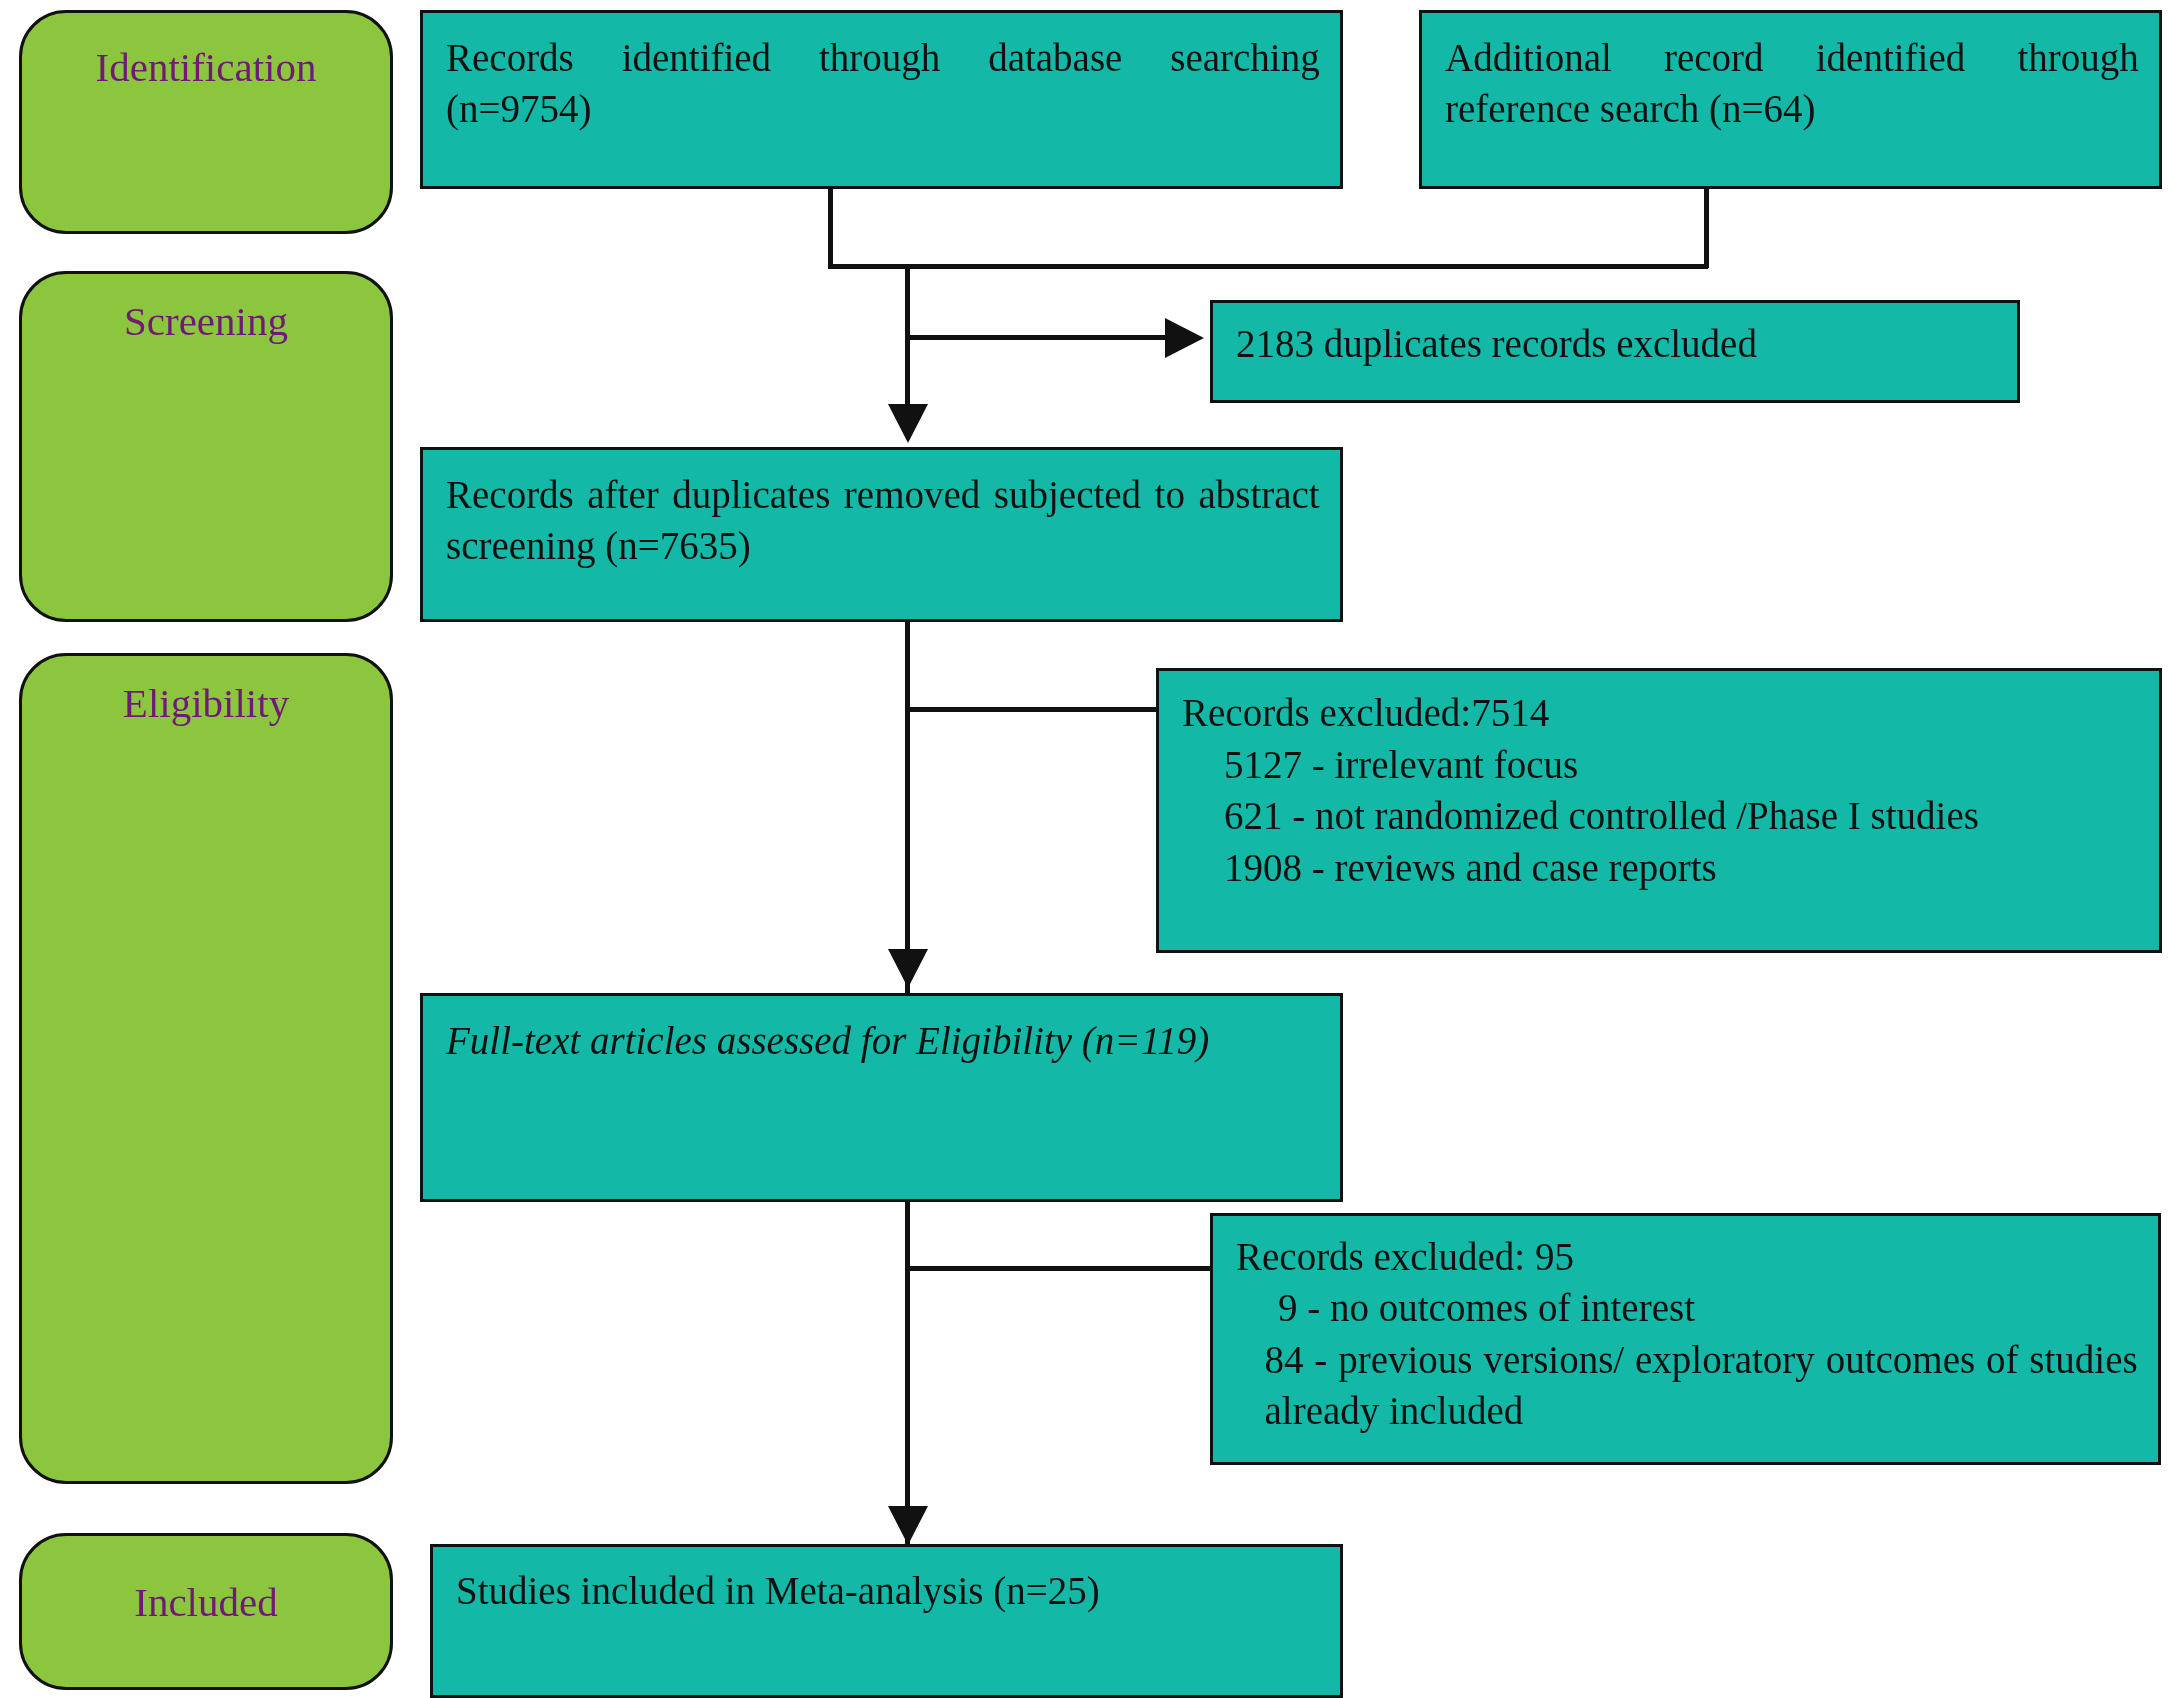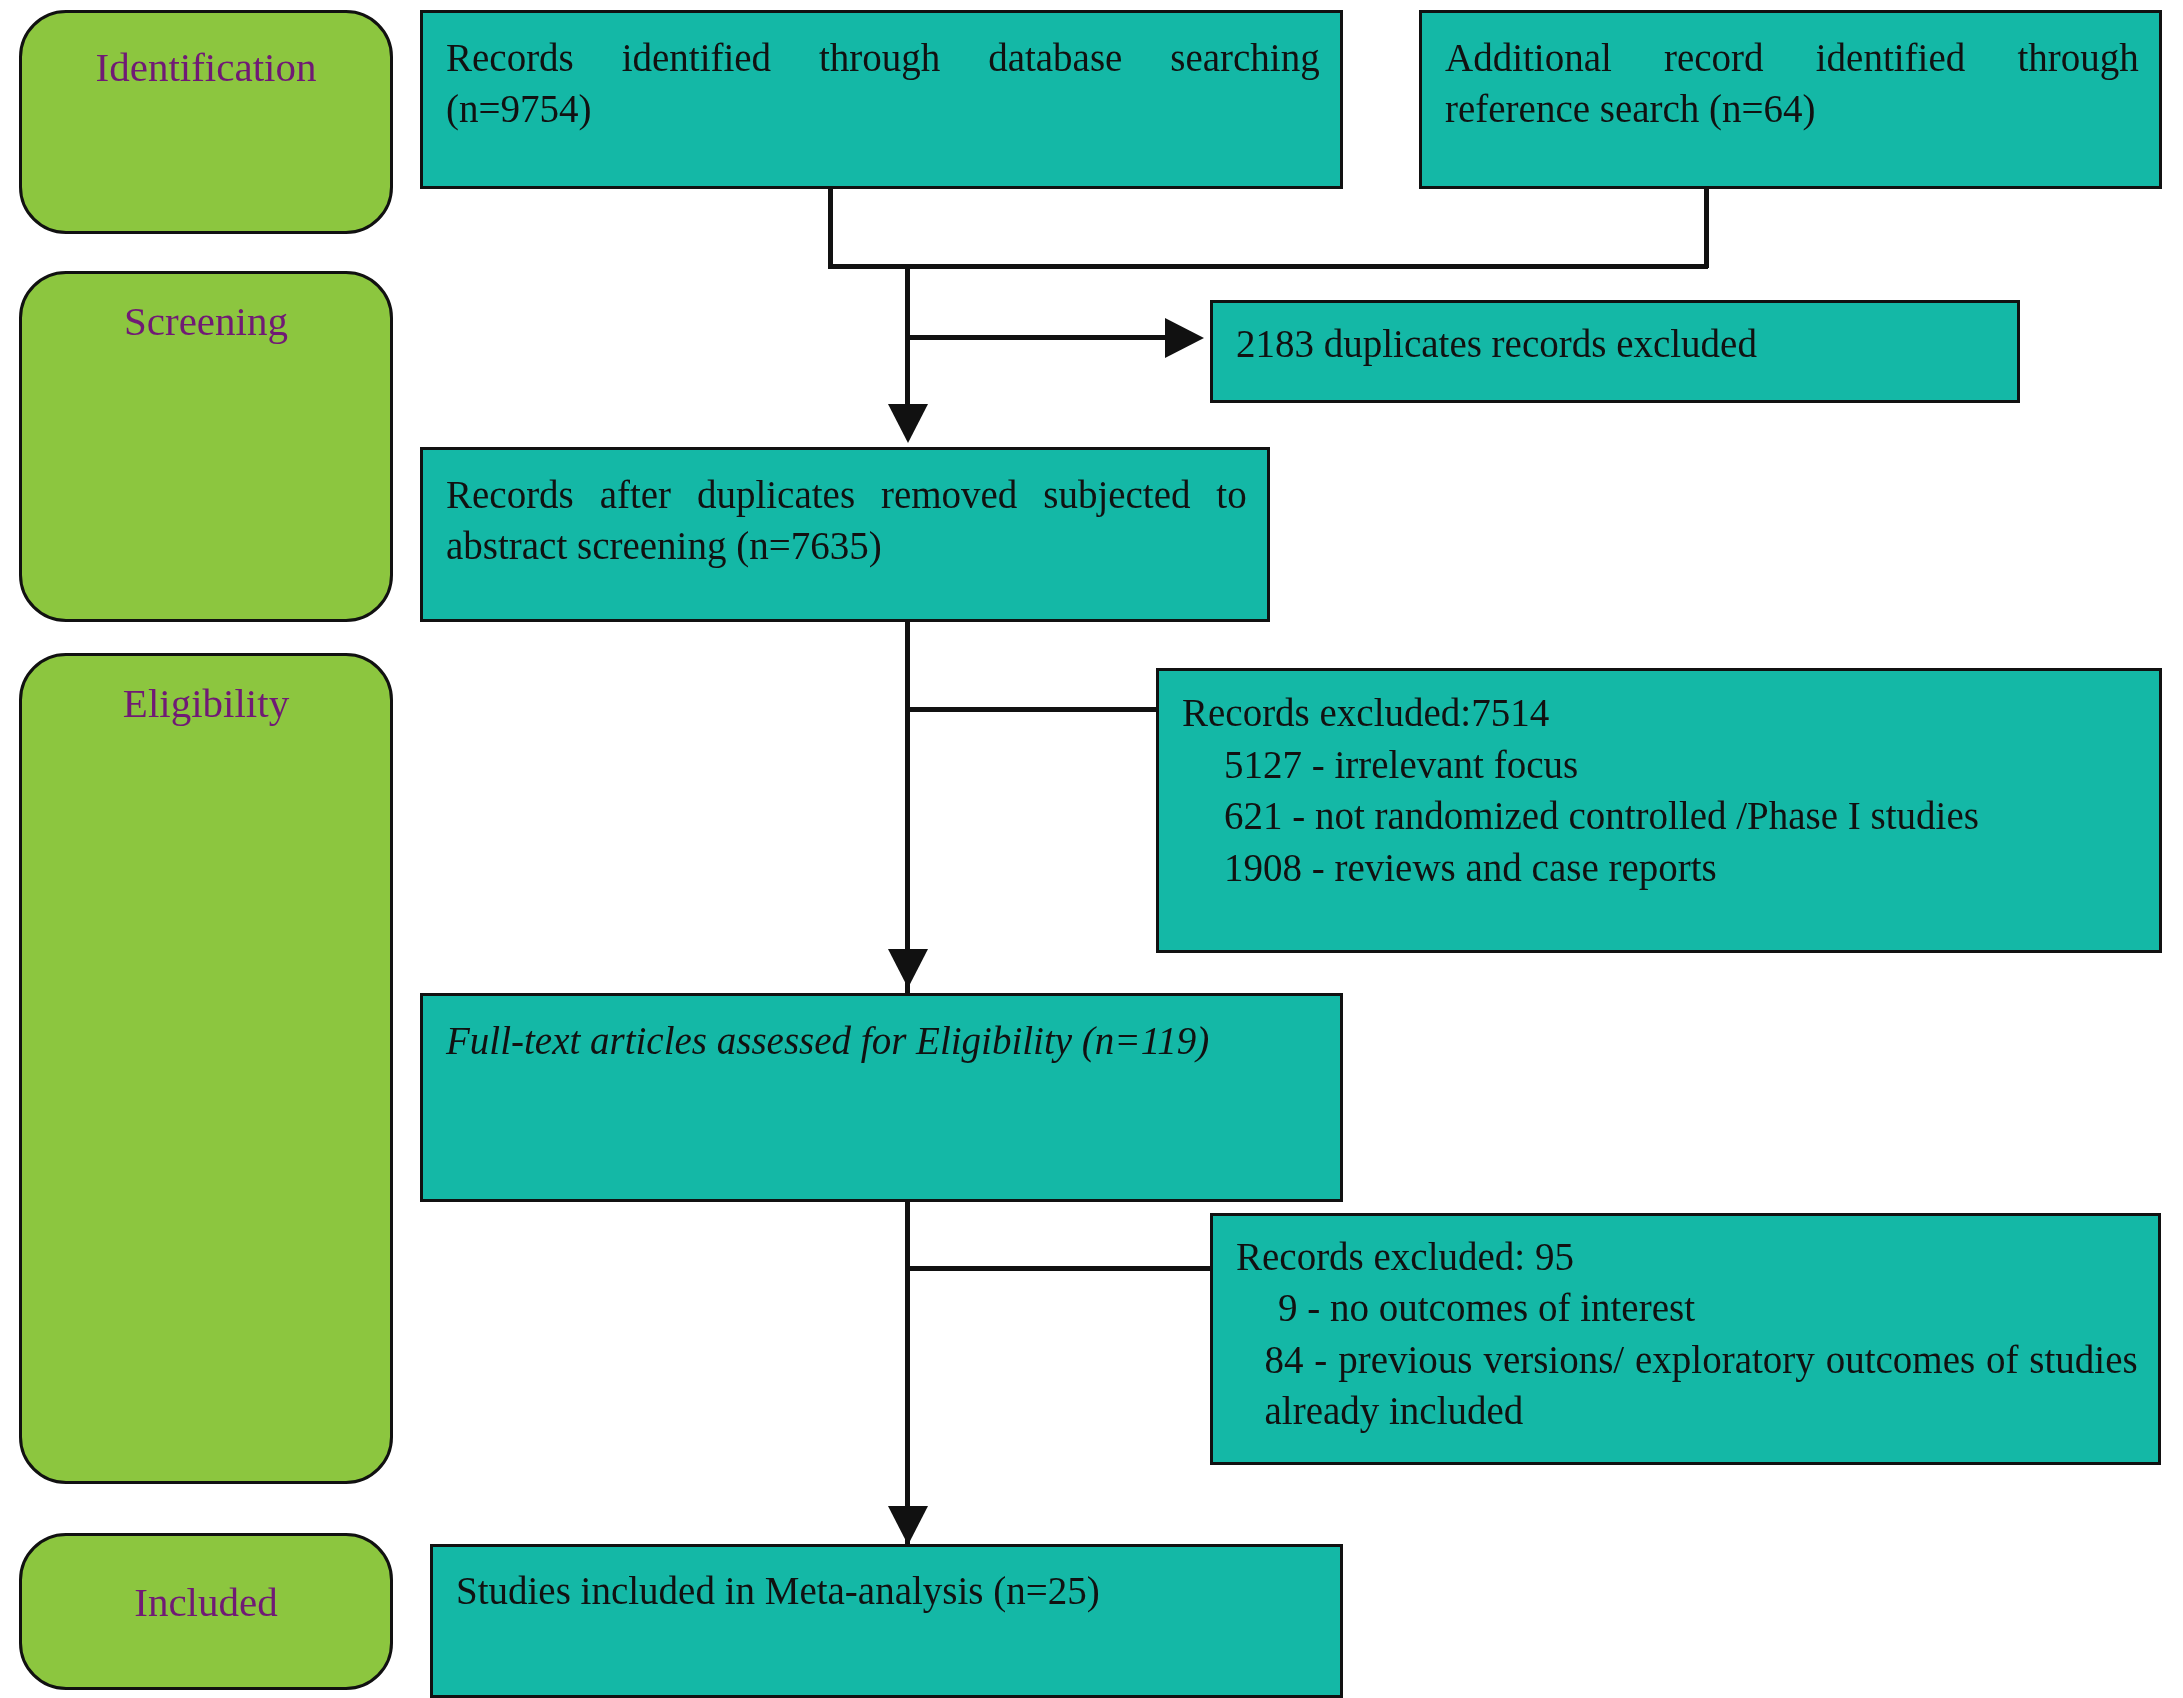--- a/index.html
+++ b/index.html
@@ -140,21 +140,21 @@
   </div>
 
   <div class="pbox" style="left:1419px; top:9.5px; width:743px; height:179px;padding-left:16px;">
     <div class="ptext">Additional record identified through reference search (n=64)</div>
   </div>
 
   <div class="pbox" style="left:1210px; top:300px; width:810px; height:103px;">
     <div class="ptext plain" style="top:15px;">2183 duplicates records excluded</div>
   </div>
 
-  <div class="pbox" style="left:420px; top:447px; width:850px; height:175px;">
+  <div class="pbox" style="left:420px; top:447px; width:923px; height:175px;">
     <div class="ptext">Records after duplicates removed subjected to abstract screening (n=7635)</div>
   </div>
 
   <div class="pbox" style="left:1156px; top:668px; width:1006px; height:285px;">
     <div class="ptext plain" style="top:16.3px;">
       <span>Records excluded:7514</span>
       <span class="ind">5127 - irrelevant focus</span>
       <span class="ind just">621 - not randomized controlled /Phase I studies</span>
       <span class="ind">1908 - reviews and case reports</span>
     </div>

